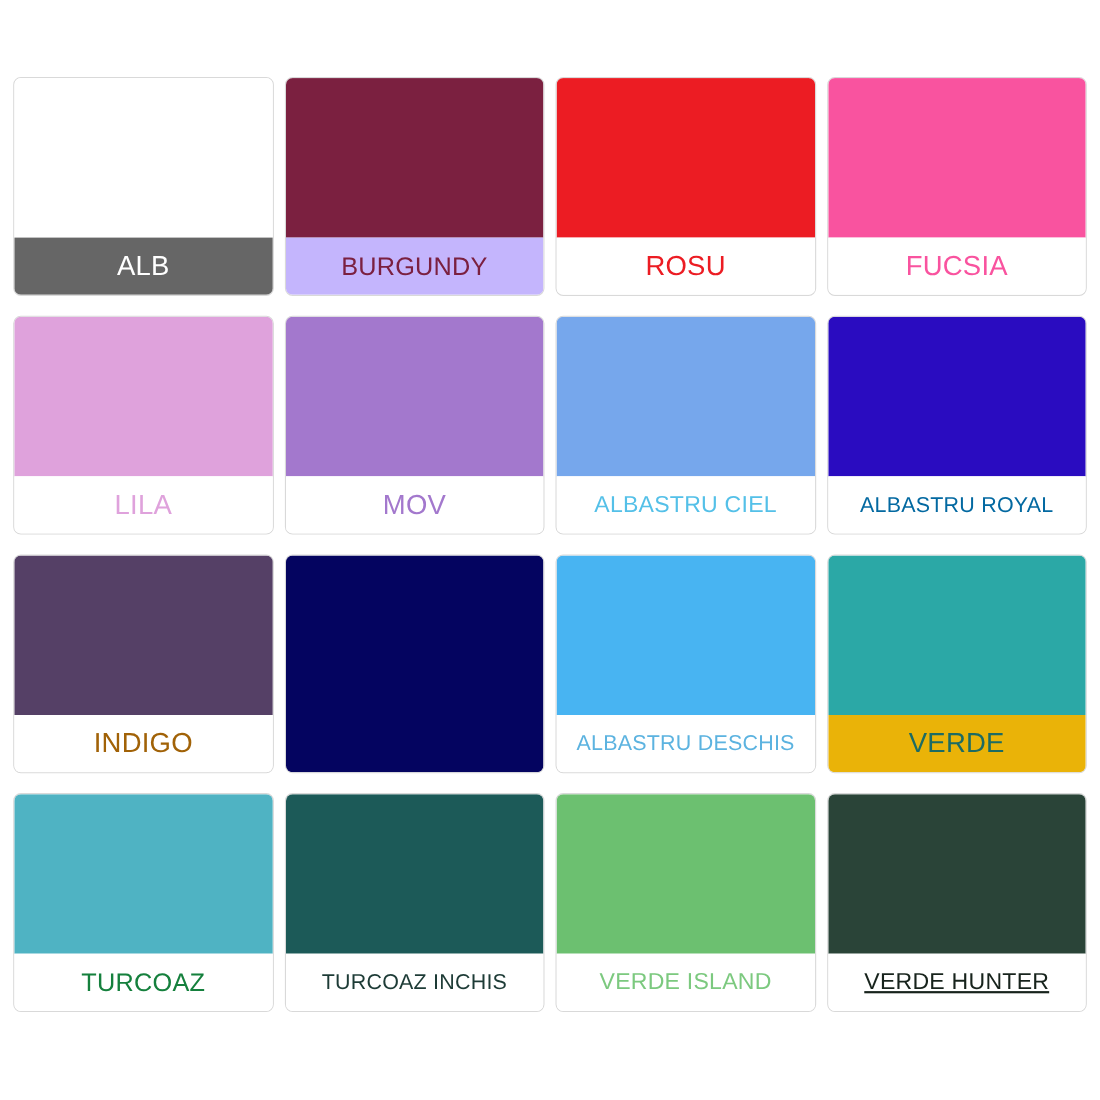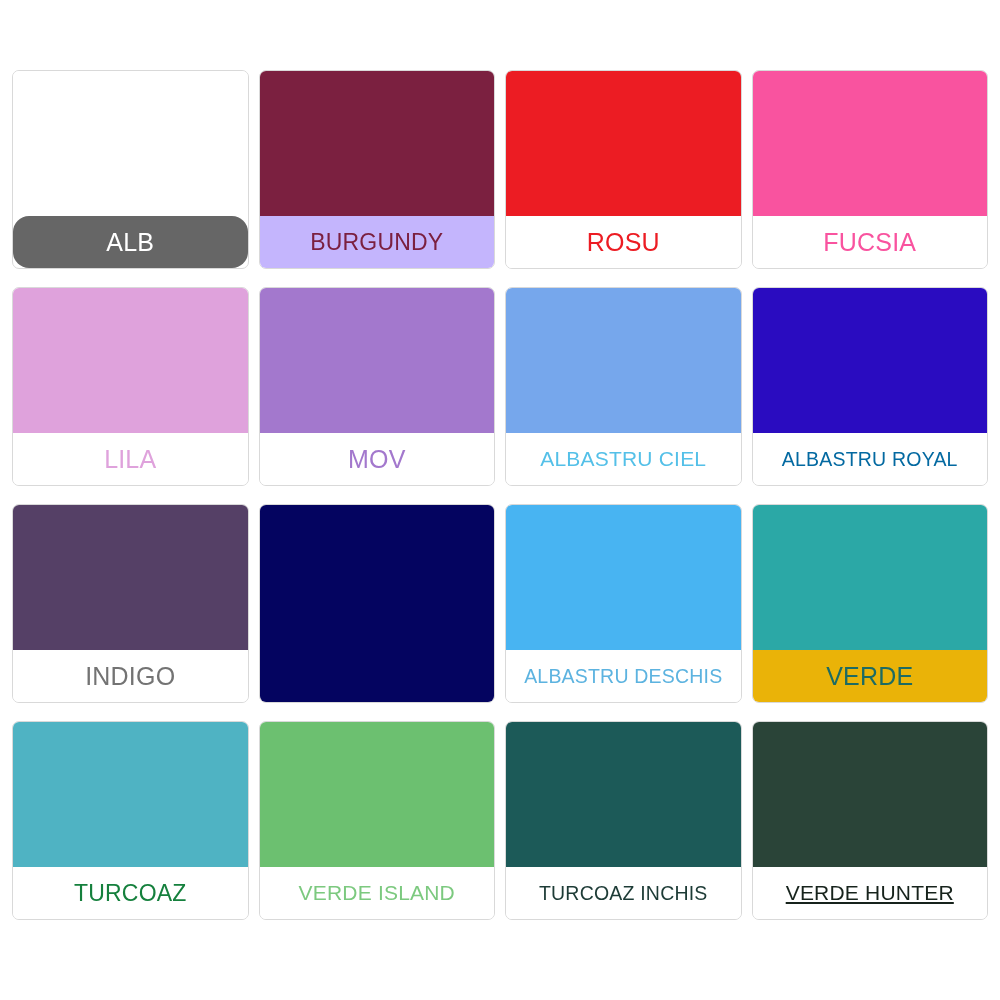--- a/index.html
+++ b/index.html
@@ -63,21 +63,21 @@
   .len-medium { font-size: 23px; }
   .len-long   { font-size: 21px; }
   .len-xlong  { font-size: 19.5px; }
 </style>
 </head>
 <body>
 
 <div id="palette-grid">
     <div class="swatch-card">
       <div class="swatch-color" style="background: rgb(255, 255, 255);"></div>
-      <div class="swatch-label len-short" style="background: rgb(102, 102, 102); color: rgb(255, 255, 255); border-radius: 16px;">ALB</div>
+      <div class="swatch-label len-short" style="background: rgb(102, 102, 102); color: rgb(255, 255, 255);">ALB</div>
     </div>
     <div class="swatch-card">
       <div class="swatch-color" style="background: rgb(123, 32, 64);"></div>
       <div class="swatch-label len-medium" style="background: #c4b5fd; color: rgb(123, 32, 64);">BURGUNDY</div>
     </div>
     <div class="swatch-card">
       <div class="swatch-color" style="background: rgb(236, 28, 35);"></div>
       <div class="swatch-label len-short" style="background: rgb(255, 255, 255); color: rgb(236, 28, 35);">ROSU</div>
     </div>
     <div class="swatch-card">
@@ -95,42 +95,42 @@
     <div class="swatch-card">
       <div class="swatch-color" style="background: rgb(118, 167, 236);"></div>
       <div class="swatch-label len-long" style="background: rgb(255, 255, 255); color: rgb(84, 192, 232);">ALBASTRU CIEL</div>
     </div>
     <div class="swatch-card">
       <div class="swatch-color" style="background: rgb(42, 12, 192);"></div>
       <div class="swatch-label len-xlong" style="background: rgb(255, 255, 255); color: #0369a1;">ALBASTRU ROYAL</div>
     </div>
     <div class="swatch-card">
       <div class="swatch-color" style="background: rgb(85, 64, 102);"></div>
-      <div class="swatch-label len-short" style="background: rgb(255, 255, 255); color: #737373;">INDIGO</div>
+      <div class="swatch-label len-short" style="background: rgb(255, 255, 255); color: #a16207;">INDIGO</div>
     </div>
     <div class="swatch-card">
       <div class="swatch-color" style="background: rgb(4, 4, 96);"></div>
     </div>
     <div class="swatch-card">
       <div class="swatch-color" style="background: rgb(72, 180, 242);"></div>
       <div class="swatch-label len-xlong" style="background: rgb(255, 255, 255); color: rgb(92, 179, 224);">ALBASTRU DESCHIS</div>
     </div>
     <div class="swatch-card">
       <div class="swatch-color" style="background: rgb(43, 168, 166);"></div>
       <div class="swatch-label len-short" style="background: #eab308; color: rgb(29, 107, 99);">VERDE</div>
     </div>
     <div class="swatch-card">
       <div class="swatch-color" style="background: rgb(79, 179, 195);"></div>
       <div class="swatch-label len-medium" style="background: rgb(255, 255, 255); color: #15803d;">TURCOAZ</div>
     </div>
     <div class="swatch-card">
+      <div class="swatch-color" style="background: rgb(28, 90, 88);"></div>
+      <div class="swatch-label len-xlong" style="background: rgb(255, 255, 255); color: rgb(29, 59, 54);">TURCOAZ INCHIS</div>
+    </div>
+    <div class="swatch-card">
       <div class="swatch-color" style="background: rgb(108, 192, 112);"></div>
       <div class="swatch-label len-long" style="background: rgb(255, 255, 255); color: rgb(124, 201, 127);">VERDE ISLAND</div>
-    </div>
-    <div class="swatch-card">
-      <div class="swatch-color" style="background: rgb(28, 90, 88);"></div>
-      <div class="swatch-label len-xlong" style="background: rgb(255, 255, 255); color: rgb(29, 59, 54);">TURCOAZ INCHIS</div>
     </div>
     <div class="swatch-card">
       <div class="swatch-color" style="background: rgb(42, 68, 56);"></div>
       <div class="swatch-label len-long" style="background: rgb(255, 255, 255); color: rgb(23, 35, 28); text-decoration: underline;">VERDE HUNTER</div>
     </div>
   </div>
 
 </body></html>

